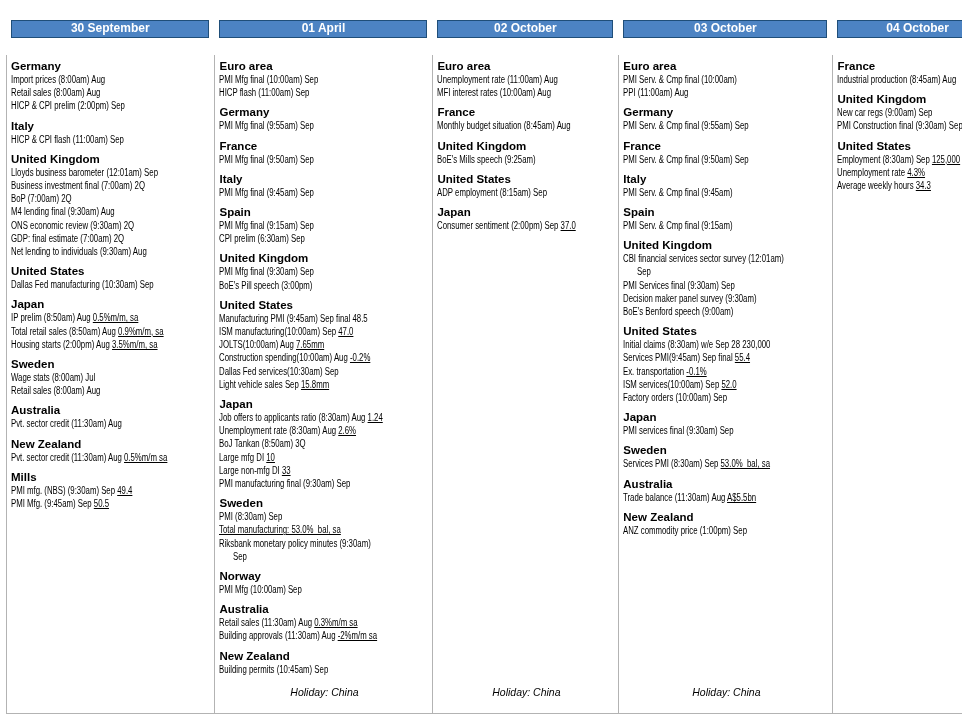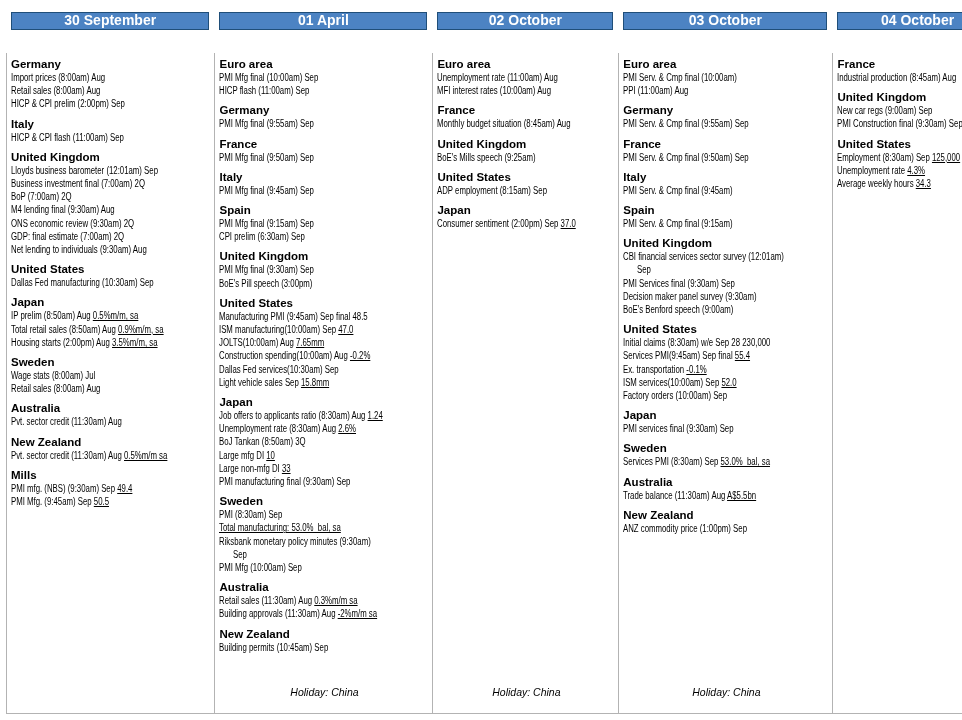--- a/index.html
+++ b/index.html
@@ -21,33 +21,33 @@
     width: 950px; height: 706px;
   }
   .grid {
     display: grid;
     grid-template-columns: repeat(5, 1fr);
     height: 100%;
   }
   .column { display: flex; flex-direction: column; }
   .date-header {
     height: 18px;
-    margin: 4px 5px;
+    margin: 12px 5px;
     background: var(--header-bg);
     border: 1px solid var(--header-border);
     color: #ffffff;
     font-weight: bold;
-    font-size: 14px;
+    font-size: 12px;
     line-height: 15px;
     text-align: center;
     overflow: hidden;
   }
   .col-body {
     flex: 1;
-    margin-top: 19px;
+    margin-top: 5px;
     border-left: 1px solid var(--grid-border);
     border-bottom: 1px solid var(--grid-border);
     padding: 2px 3px 6px 4px;
     display: flex;
     flex-direction: column;
     overflow: hidden;
   }
   .column:last-child .col-body { border-right: 1px solid var(--grid-border); }
   .country {
     font-weight: bold;
@@ -146,20 +146,21 @@
           <div class="event"><span>Unemployment rate (8:30am) Aug </span><span class="u">2.6%</span></div>
           <div class="event"><span>BoJ Tankan (8:50am) 3Q</span></div>
           <div class="event"><span>Large mfg DI </span><span class="u">10</span></div>
           <div class="event"><span>Large non-mfg DI </span><span class="u">33</span></div>
           <div class="event"><span>PMI manufacturing final (9:30am) Sep</span></div>
           <div class="country">Sweden</div>
           <div class="event"><span>PMI (8:30am) Sep</span></div>
           <div class="event"><span class="u">Total manufacturing: 53.0%  bal, sa</span></div>
           <div class="event"><span>Riksbank monetary policy minutes (9:30am)</span></div>
           <div class="event indent"><span>Sep</span></div>
+          <div class="country">Norway</div>
           <div class="event"><span>PMI Mfg (10:00am) Sep</span></div>
           <div class="country">Australia</div>
           <div class="event"><span>Retail sales (11:30am) Aug </span><span class="u">0.3%m/m sa</span></div>
           <div class="event"><span>Building approvals (11:30am) Aug </span><span class="u">-2%m/m sa</span></div>
           <div class="country">New Zealand</div>
           <div class="event"><span>Building permits (10:45am) Sep</span></div>
           <div class="holiday">Holiday: China</div>
         </div>
       </div>
       <div class="column">

